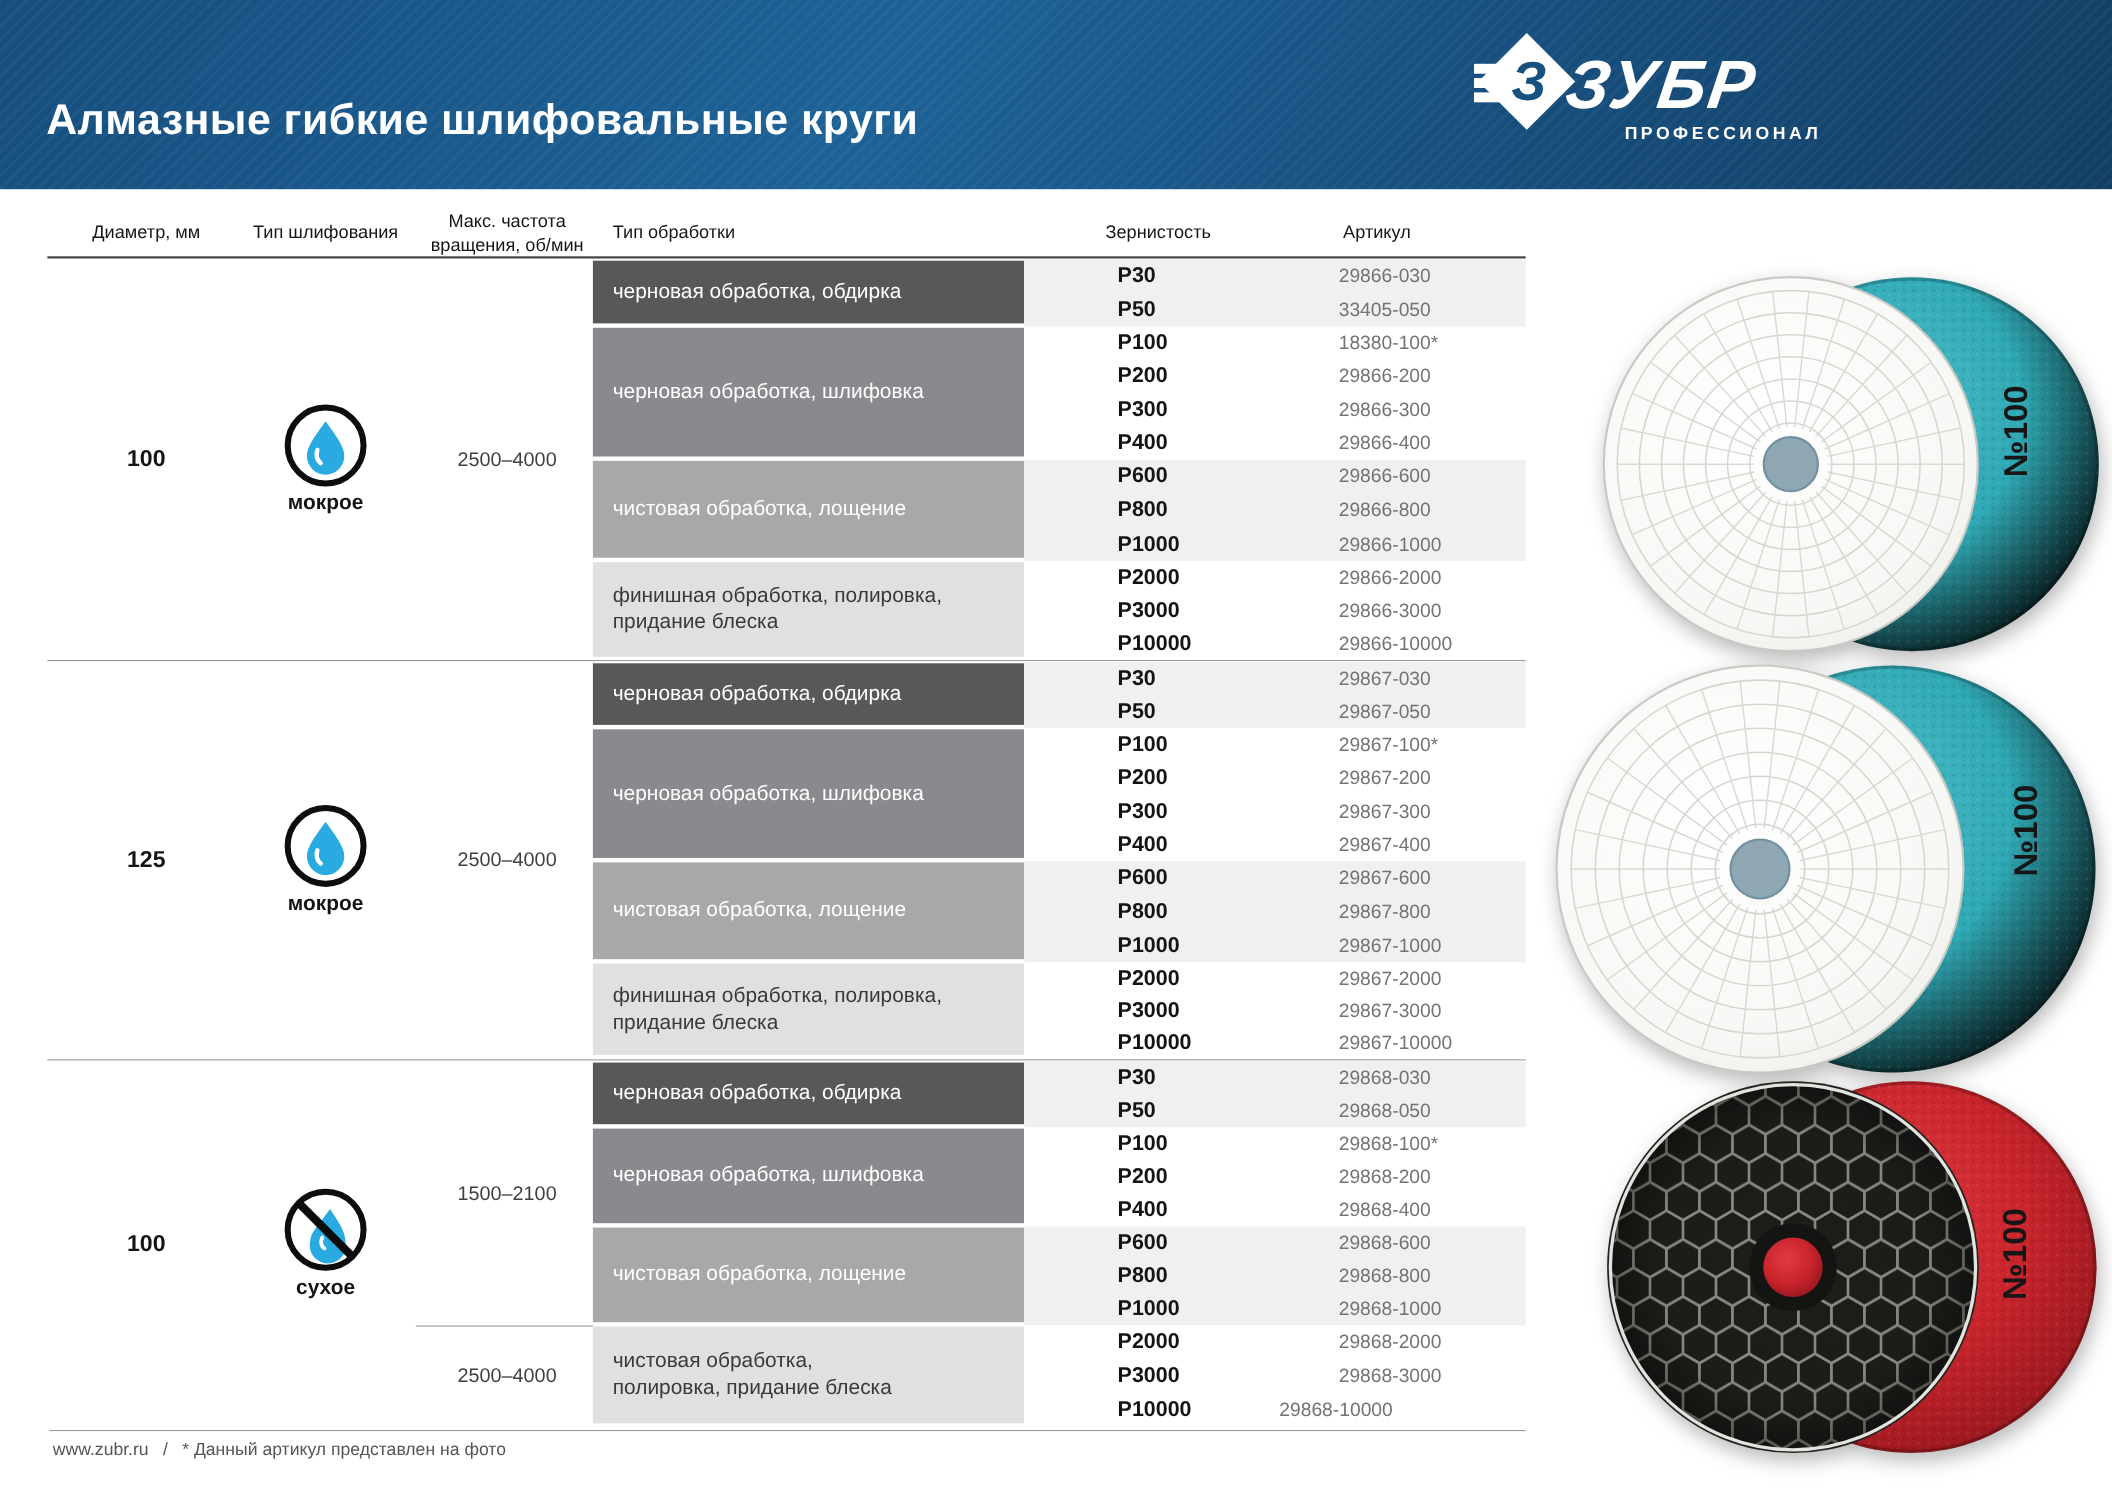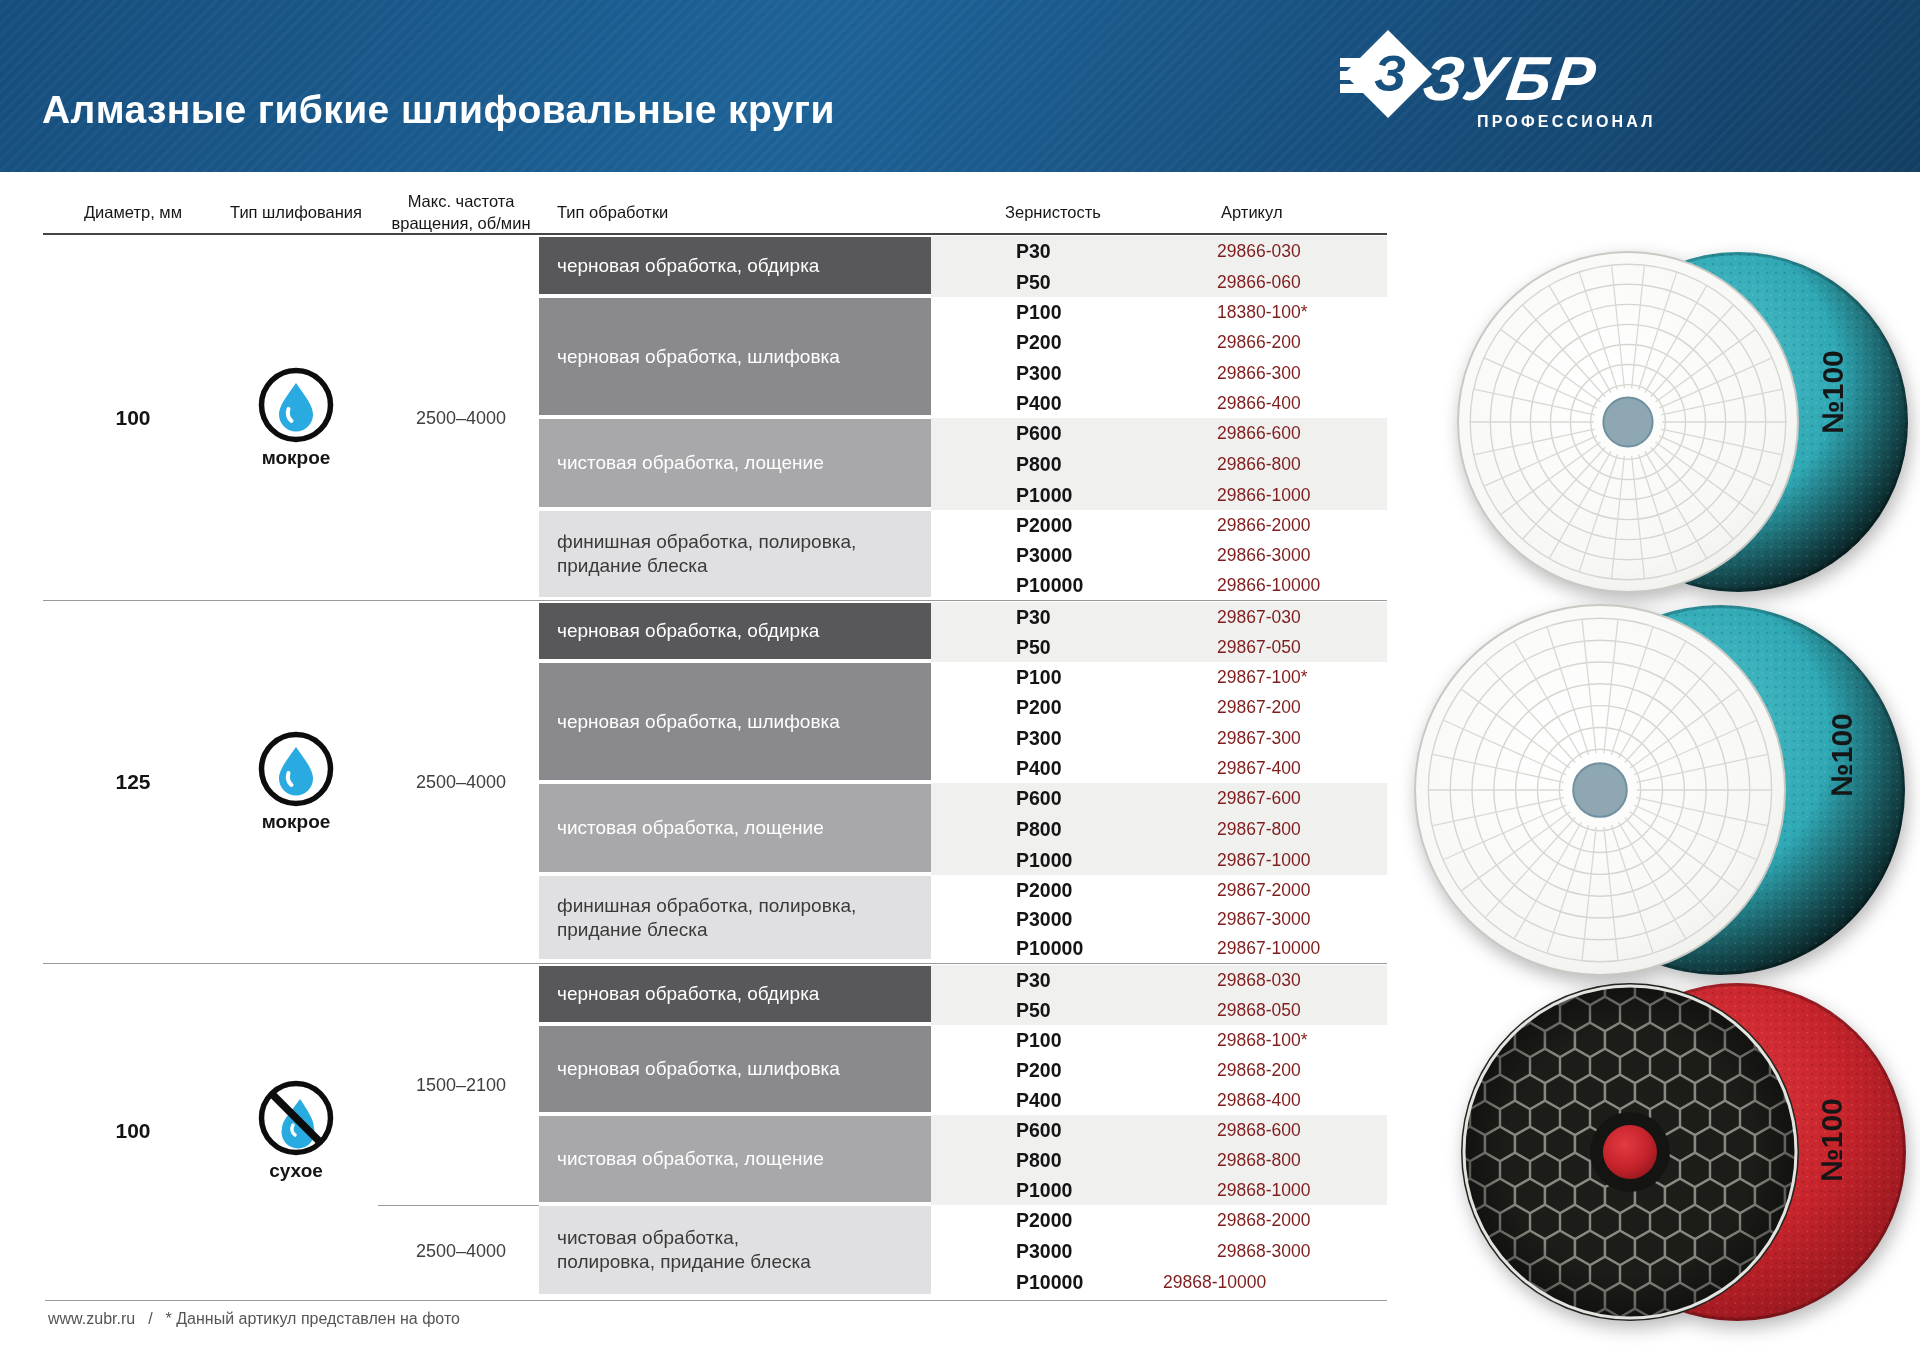--- a/index.html
+++ b/index.html
@@ -32,21 +32,21 @@
         padding-left:18px;font-size:19px;line-height:24px;}
   .shade-dark{background:#58585b;color:#ffffff;}
   .shade-medium{background:#8a8a8e;color:#ffffff;}
   .shade-light{background:#a8a8ab;color:#ffffff;}
   .shade-lightest{background:#e0e0e2;color:#3a3a3a;}
   .band{position:absolute;left:931px;width:456px;}
   .band-gray{background:#f0f0ef;}
   .band-white{background:#ffffff;}
 
   .grit-v{font-weight:bold;font-size:19.5px;color:#141414;}
-  .art-v{font-size:17.5px;color:#7f1d1d;}
+  .art-v{font-size:17.5px;color:#737373;}
   .dia-v{font-weight:bold;font-size:21px;color:#141414;}
   .grind-l{font-weight:bold;font-size:19px;color:#141414;}
   .rpm-v{font-size:18px;color:#3f3f41;}
 
   
   .footer-line{position:absolute;left:45px;top:1300px;width:1342px;height:1px;background:#9b9b9b;}
   .footer-text{position:absolute;left:48px;top:1310px;font-size:16px;color:#555;}
   .footer-text .sep{margin:0 13px;color:#555;}
 </style>
 </head>
@@ -84,21 +84,21 @@
   </div>
 
   <div id="build-layer">
       <div class="proc shade-dark" style="top: 237px; height: 57px;">
         <div>черновая обработка, обдирка</div>
       </div>
       <div class="band band-gray" style="top: 236px; height: 61px; width: 456px;"></div>
       <div class="lT grit-v" style="left: 1016px; top: 251.3px;">P30</div>
       <div class="lT art-v" style="left: 1217px; top: 251.3px;">29866-030</div>
       <div class="lT grit-v" style="left: 1016px; top: 281.8px;">P50</div>
-      <div class="lT art-v" style="left: 1217px; top: 281.8px;">29866-060</div>
+      <div class="lT art-v" style="left: 1217px; top: 281.8px;">33405-050</div>
       <div class="proc shade-medium" style="top: 298px; height: 117px;">
         <div>черновая обработка, шлифовка</div>
       </div>
       <div class="band band-white" style="top: 297px; height: 121px; width: 456px;"></div>
       <div class="lT grit-v" style="left: 1016px; top: 312.1px;">P100</div>
       <div class="lT art-v" style="left: 1217px; top: 312.1px;">18380-100*</div>
       <div class="lT grit-v" style="left: 1016px; top: 342.4px;">P200</div>
       <div class="lT art-v" style="left: 1217px; top: 342.4px;">29866-200</div>
       <div class="lT grit-v" style="left: 1016px; top: 372.6px;">P300</div>
       <div class="lT art-v" style="left: 1217px; top: 372.6px;">29866-300</div>

